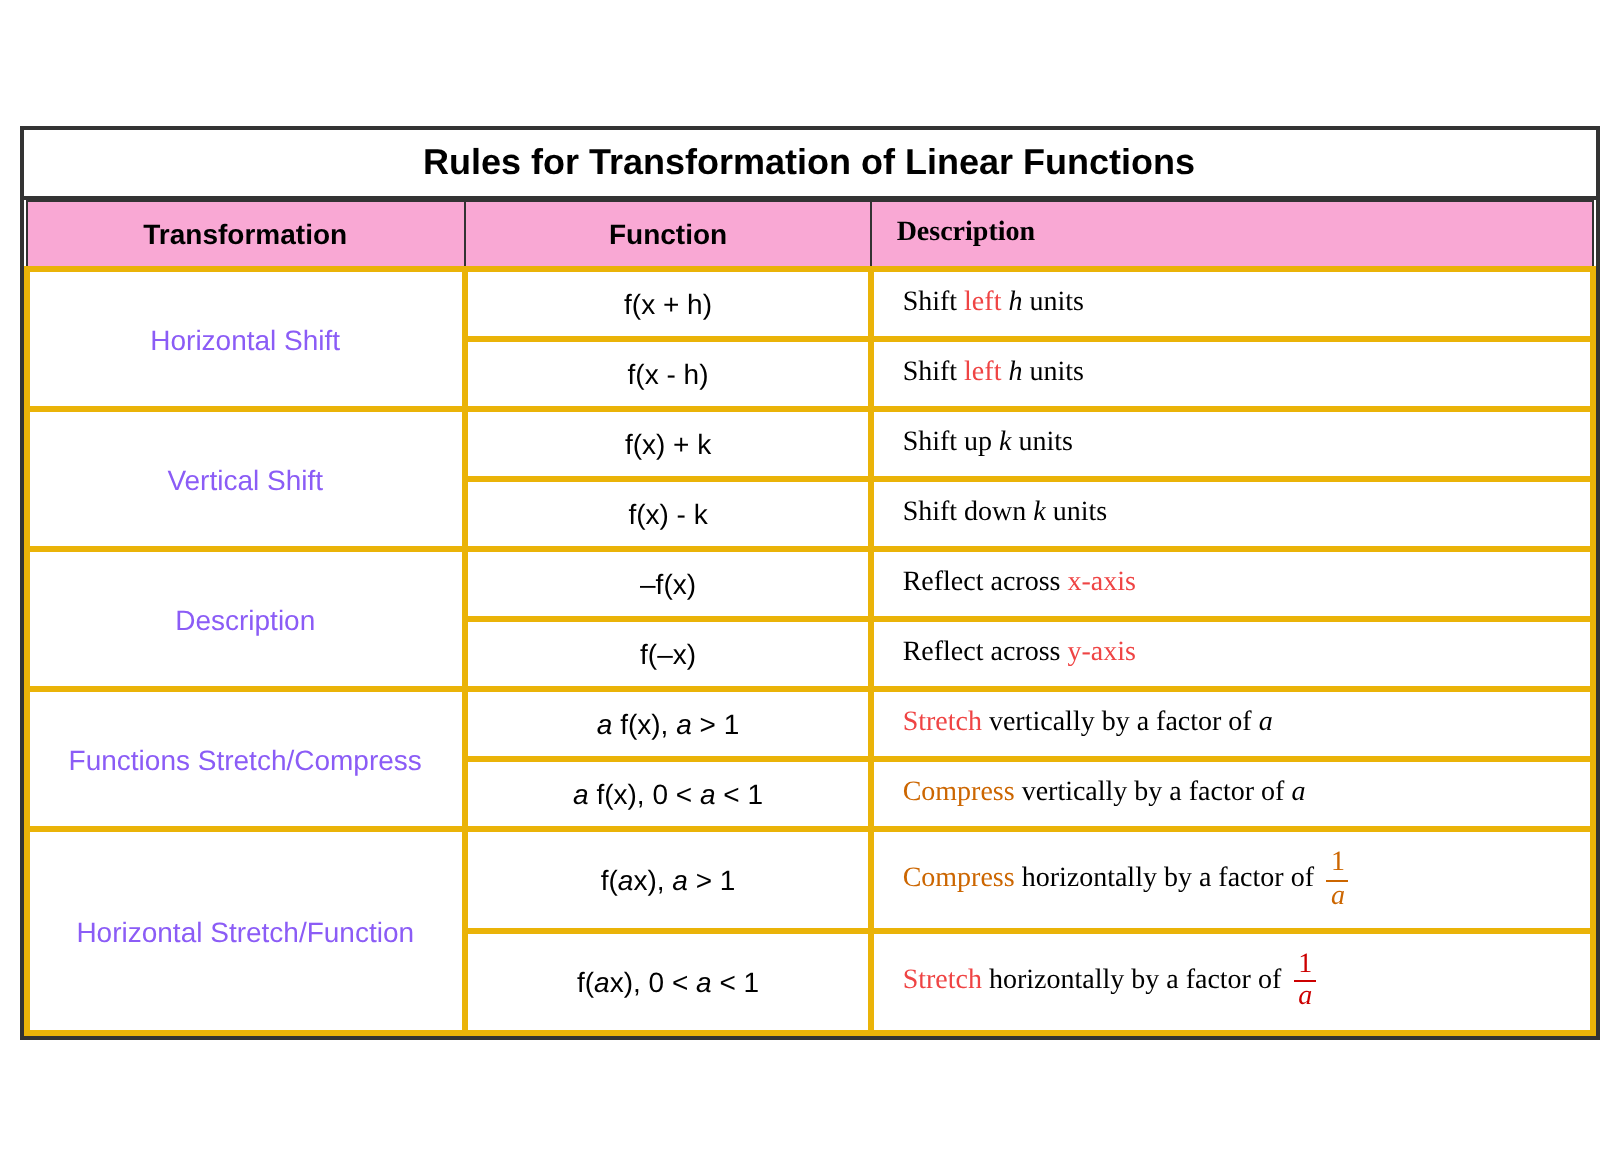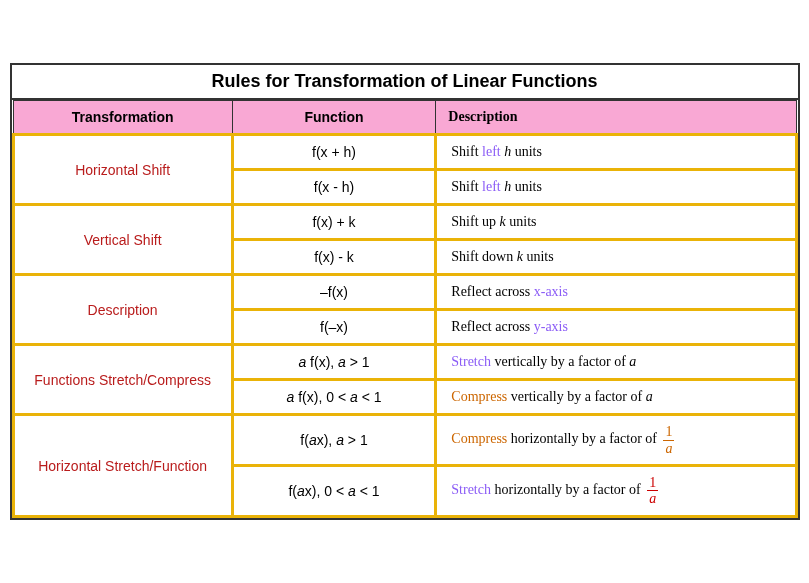--- a/index.html
+++ b/index.html
@@ -50,22 +50,22 @@
     }
     .col-function {
       width: 26%;
       text-align: center;
     }
     .col-description {
       width: 46%;
       text-align: left;
       font-family: Liberation Serif, serif;
     }
-    .purple { color: #b91c1c; }
-    .red { color: #8b5cf6; }
+    .purple { color: #8b5cf6; }
+    .red { color: #ef4444; }
     .italic { font-style: italic; }
     .fraction {
       display: inline-flex;
       flex-direction: column;
       align-items: center;
       vertical-align: middle;
       font-size: 14px;
       line-height: 1.1;
       margin-left: 3px;
     }

